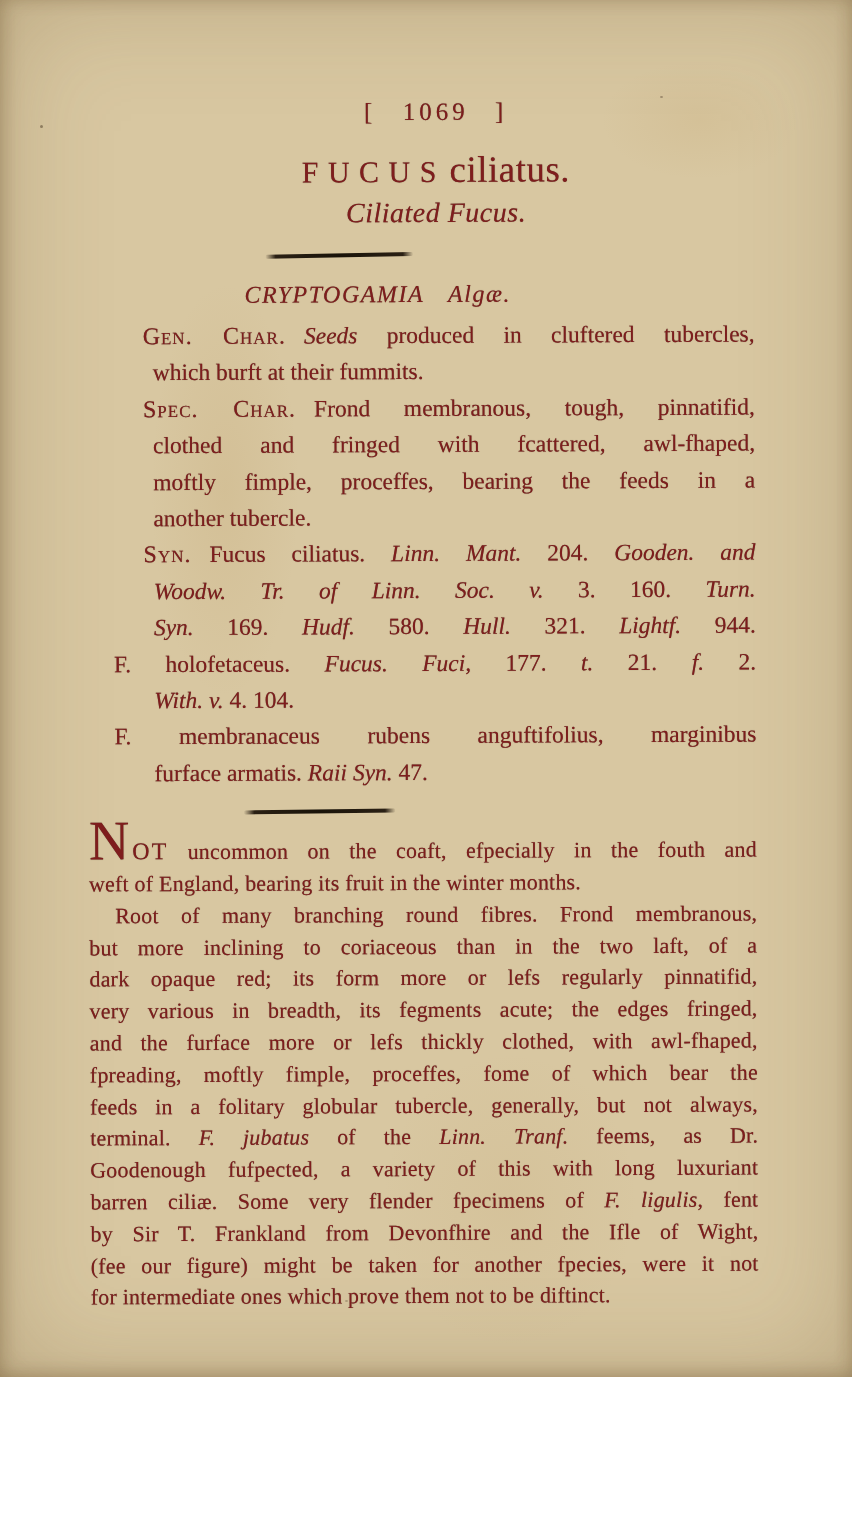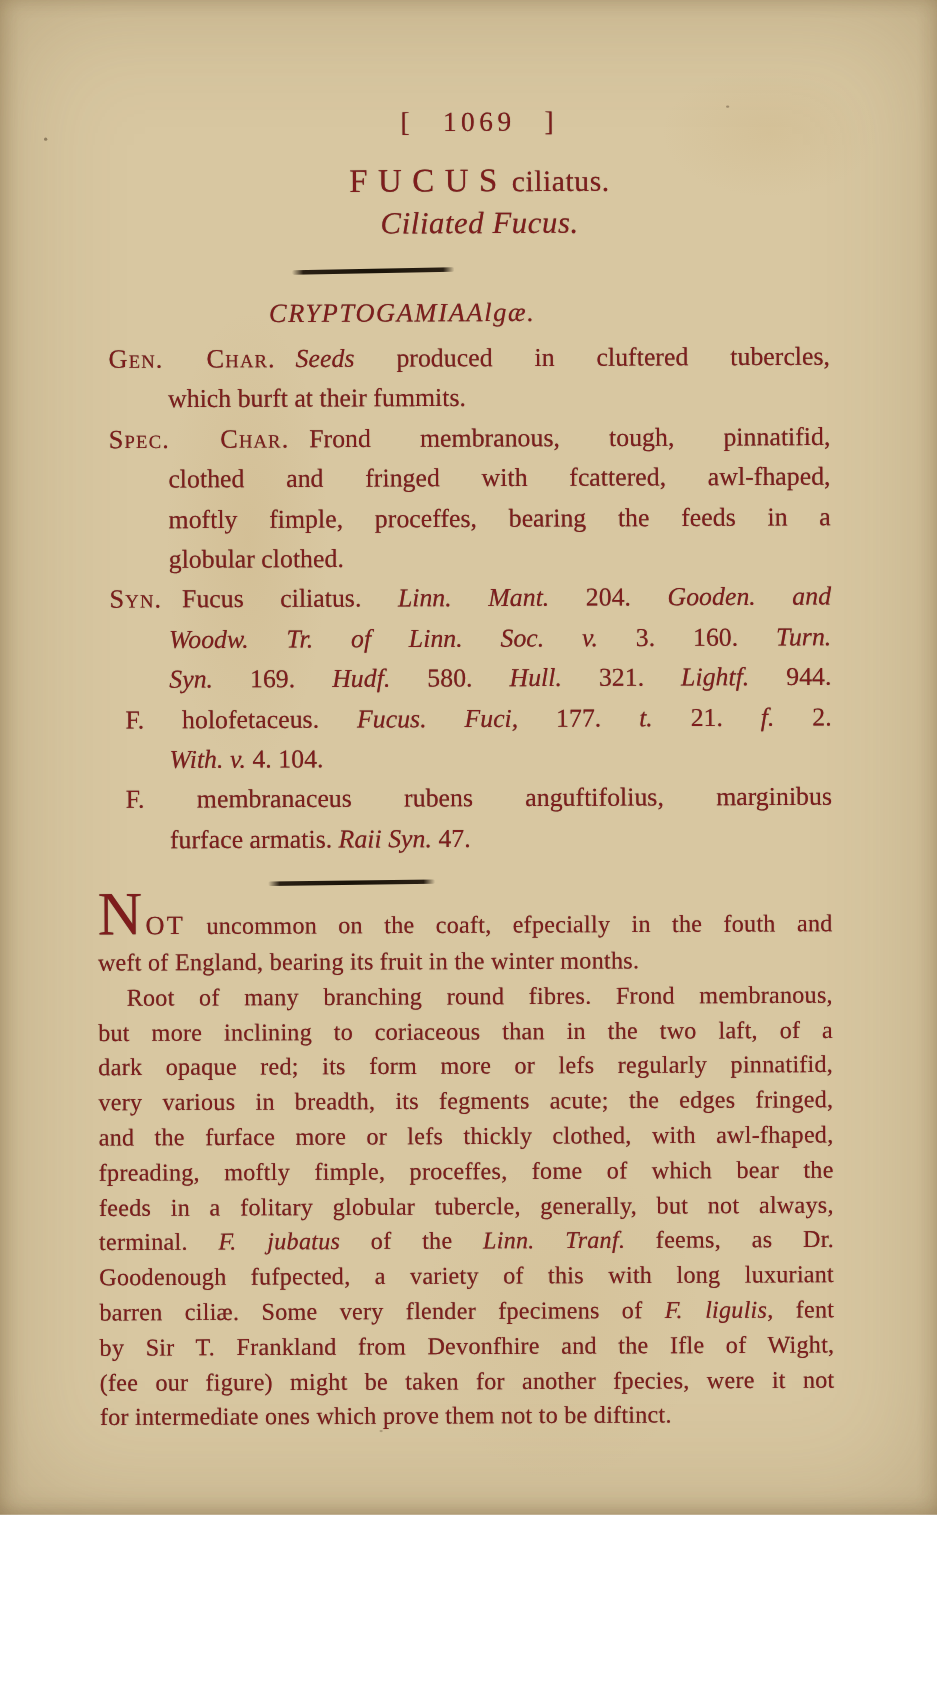--- a/index.html
+++ b/index.html
@@ -32,44 +32,44 @@
   .speck{position:absolute;background:#4a3a26;border-radius:50%;pointer-events:none;}
 
   .content{
     position:absolute;left:88px;top:0;width:668px;
     transform:rotate(-0.25deg);
     text-shadow:0 0 0.7px rgba(43,32,20,0.65);
   }
   .hdr{text-align:center;transform:translateX(16px);}
   .pageno{margin-top:98px;font-size:25px;letter-spacing:4px;word-spacing:16px;}
   .title{margin-top:22px;font-size:30px;letter-spacing:1px;}
-  .title .species{font-size:27px;margin-left:12px;letter-spacing:0.5px;}
+  .title .species{font-size:37px;margin-left:12px;letter-spacing:0.5px;}
   .subtitle{margin-top:6px;font-size:28px;font-style:italic;letter-spacing:0.5px;}
 
   .rule{height:4px;border-radius:2px;
     background:linear-gradient(90deg,rgba(40,30,18,0) 0%,#2a2014 7%,#191309 50%,#2a2014 93%,rgba(40,30,18,0) 100%);}
   .rule1{width:148px;margin:24px 0 0 179px;transform:rotate(-0.8deg);}
   .rule2{width:152px;margin:19px 0 0 155px;transform:rotate(-0.5deg);}
 
   .classif{margin-top:24px;margin-left:158px;width:max-content;
     font-style:italic;font-size:24px;letter-spacing:1.5px;}
-  .classif .order{font-style:italic;}
+  .classif .order{margin-right:24px;font-style:italic;}
 
   .chars{margin-top:9px;font-size:23.5px;line-height:36.4px;}
   .body-text{margin-top:11px;font-size:22px;line-height:31.8px;letter-spacing:0.2px;}
 
   .tline{text-align:justify;text-align-last:justify;padding-left:12px;}
   .body-text .tline{padding-left:0;}
   .tline.nj{text-align-last:left;}
   .tline.cont{padding-left:66px;}
   .tline.fent{padding-left:26px;}
   .tline.pind{padding-left:26px;}
 
   .it{font-style:italic;}
-  .lbl{font-variant:small-caps;letter-spacing:1px;margin-right:18px;font-size:24px;}
+  .lbl{font-variant:small-caps;letter-spacing:1px;margin-right:18px;font-size:24px;margin-left:44px;}
   .dc{font-size:56px;line-height:31.8px;letter-spacing:3px;}
   .c2{font-size:24px;letter-spacing:2px;}
 </style>
 </head>
 <body>
 
 <div class="page">
   <div class="stain s1"></div>
   <div class="stain s2"></div>
   <div class="stain s3"></div>
@@ -93,21 +93,21 @@
     <div class="classif">
       <span class="order">CRYPTOGAMIA</span><span>Algæ.</span>
     </div>
 
     <div class="chars">
         <div class="tline"><span class="sc lbl">Gen. Char.</span><span class="it">Seeds</span><span> produced in cluftered tubercles,</span></div>
         <div class="tline cont nj"><span>which burft at their fummits.</span></div>
         <div class="tline"><span class="sc lbl">Spec. Char.</span><span>Frond membranous, tough, pinnatifid,</span></div>
         <div class="tline cont"><span>clothed and fringed with fcattered, awl-fhaped,</span></div>
         <div class="tline cont"><span>moftly fimple, proceffes, bearing the feeds in a</span></div>
-        <div class="tline cont nj"><span>globular clothed.</span></div>
+        <div class="tline cont nj"><span>another tubercle.</span></div>
         <div class="tline"><span class="sc lbl">Syn.</span><span>Fucus ciliatus. </span><span class="it">Linn. Mant.</span><span> 204. </span><span class="it">Gooden. and</span></div>
         <div class="tline cont"><span class="it">Woodw. Tr. of Linn. Soc. v.</span><span> 3. 160. </span><span class="it">Turn.</span></div>
         <div class="tline cont"><span class="it">Syn.</span><span> 169. </span><span class="it">Hudf.</span><span> 580. </span><span class="it">Hull.</span><span> 321. </span><span class="it">Lightf.</span><span> 944.</span></div>
         <div class="tline fent"><span>F. holofetaceus. </span><span class="it">Fucus. Fuci,</span><span> 177. </span><span class="it">t.</span><span> 21. </span><span class="it">f.</span><span> 2.</span></div>
         <div class="tline cont nj"><span class="it">With. v.</span><span> 4. 104.</span></div>
         <div class="tline fent"><span>F. membranaceus rubens anguftifolius, marginibus</span></div>
         <div class="tline cont nj"><span>furface armatis. </span><span class="it">Raii Syn.</span><span> 47.</span></div>
       </div>
 
     <div class="rule rule2"></div>

